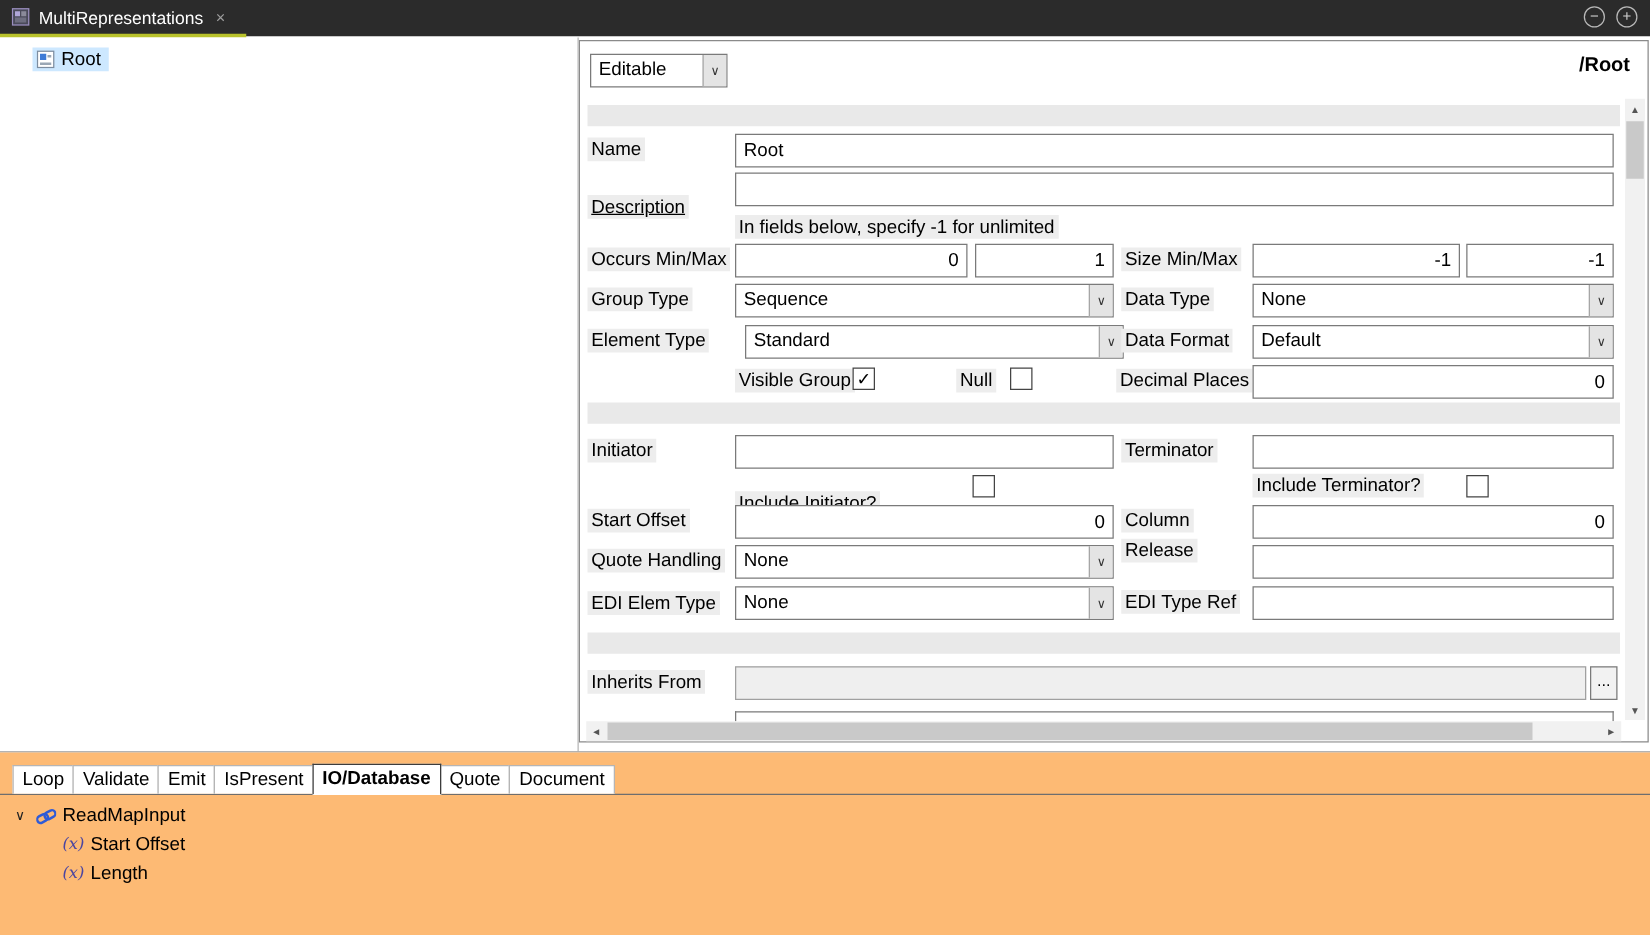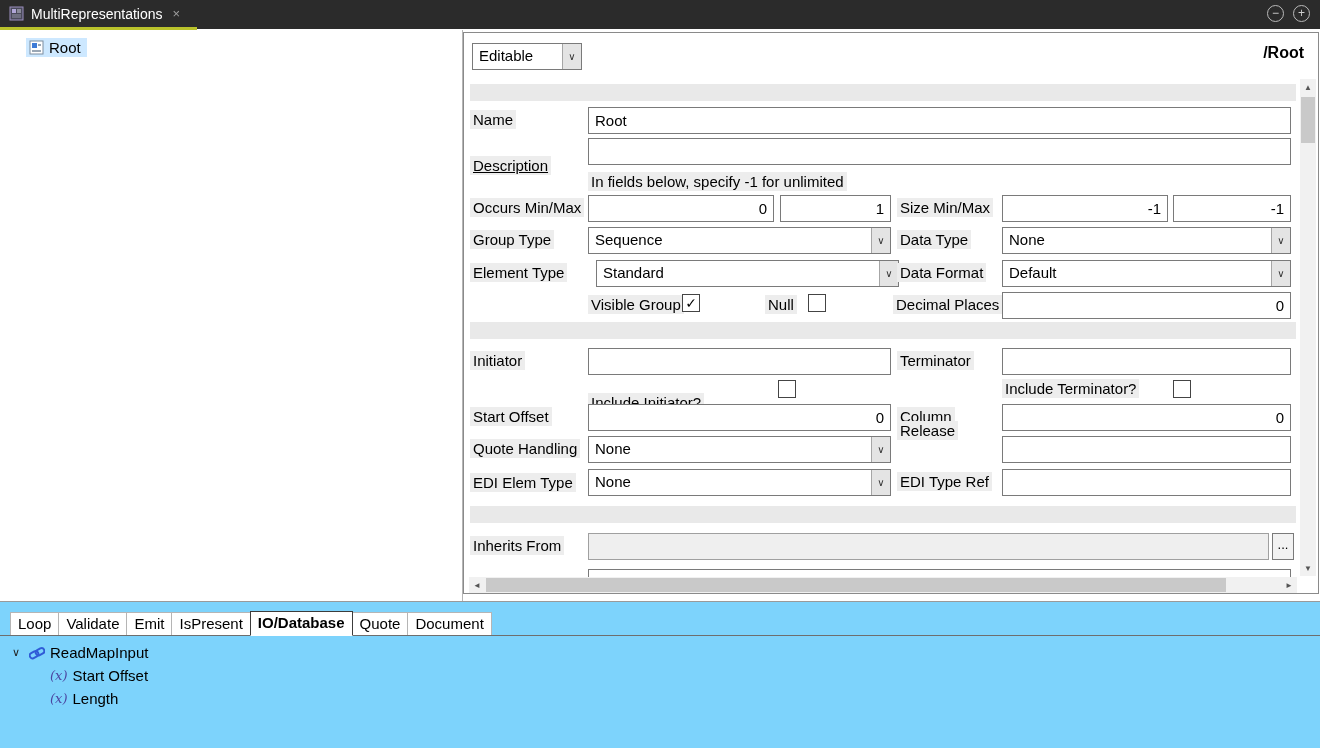--- a/index.html
+++ b/index.html
@@ -51,21 +51,21 @@
   .vscroll { position:absolute; right:2px; top:46px; width:16px; height:497px; background:#f1f1f1; }
   .hscroll { position:absolute; left:5px; top:544px; width:828px; height:16px; background:#f1f1f1; }
   .sb-btn { position:absolute; width:16px; height:16px; color:#555; font-size:8px;
     display:flex; align-items:center; justify-content:center; }
   .sb-up { top:0; left:0; } .sb-down { bottom:0; left:0; }
   .sb-left { left:0; top:0; } .sb-right { right:0; top:0; }
   .vthumb { position:absolute; left:1px; top:18px; width:14px; height:46px; background:#c9c9c9; }
   .hthumb { position:absolute; top:1px; left:17px; width:740px; height:14px; background:#c9c9c9; }
 
   
-  .bottom { position:absolute; left:0; top:602px; width:1320px; height:146px; background:#7dd3fc; }
+  .bottom { position:absolute; left:0; top:602px; width:1320px; height:146px; background:#fdba74; }
   .tabs { display:flex; align-items:flex-end; padding:8px 0 0 10px; height:34px;
     border-bottom:1px solid #6e6e6e; }
   .tab { padding:2px 7px 3px; border:1px solid #b5b5b5; border-bottom:none; margin-right:-1px;
     background:#fff; white-space:nowrap; position:relative; }
   .tab.active { font-weight:bold; border-color:#3c3c3c; margin-bottom:-1px;
     border-bottom:1px solid #fff; z-index:2; padding-bottom:4px; }
   .btree { padding:5px 0 0 8px; }
   .btree-row { display:flex; align-items:center; height:23px; gap:5px; }
   .btree-row.child { padding-left:42px; }
   .expander { width:16px; text-align:center; font-size:11px; color:#222; }
@@ -178,21 +178,21 @@
   <div class="lbl" style="left:6px; top:374px;">Start Offset</div>
   <input class="inp num" style="left: 124px; top: 371px; width: 303px;" value="0">
   <div class="lbl" style="left:433px; top:374px;">Column</div>
   <input class="inp num" style="left: 538px; top: 371px; width: 289px;" value="0">
 
   <div class="lbl" style="left:6px; top:406px;">Quote Handling</div>
   <div class="combo" style="left:124px; top:403px; width:303px;">
     <span class="combo-text">None</span>
     <span class="combo-btn">∨</span>
   </div>
-  <div class="lbl" style="left:433px; top:388px;">Release</div>
+  <div class="lbl" style="left:433px; top:398px;">Release</div>
   <input class="inp" style="left: 538px; top: 403px; width: 289px;" value="">
 
   <div class="lbl" style="left:6px; top:440px;">EDI Elem Type</div>
   <div class="combo" style="left:124px; top:436px; width:303px;">
     <span class="combo-text">None</span>
     <span class="combo-btn">∨</span>
   </div>
   <div class="lbl" style="left:433px; top:439px;">EDI Type Ref</div>
   <input class="inp" style="left: 538px; top: 436px; width: 289px;" value="">
 

